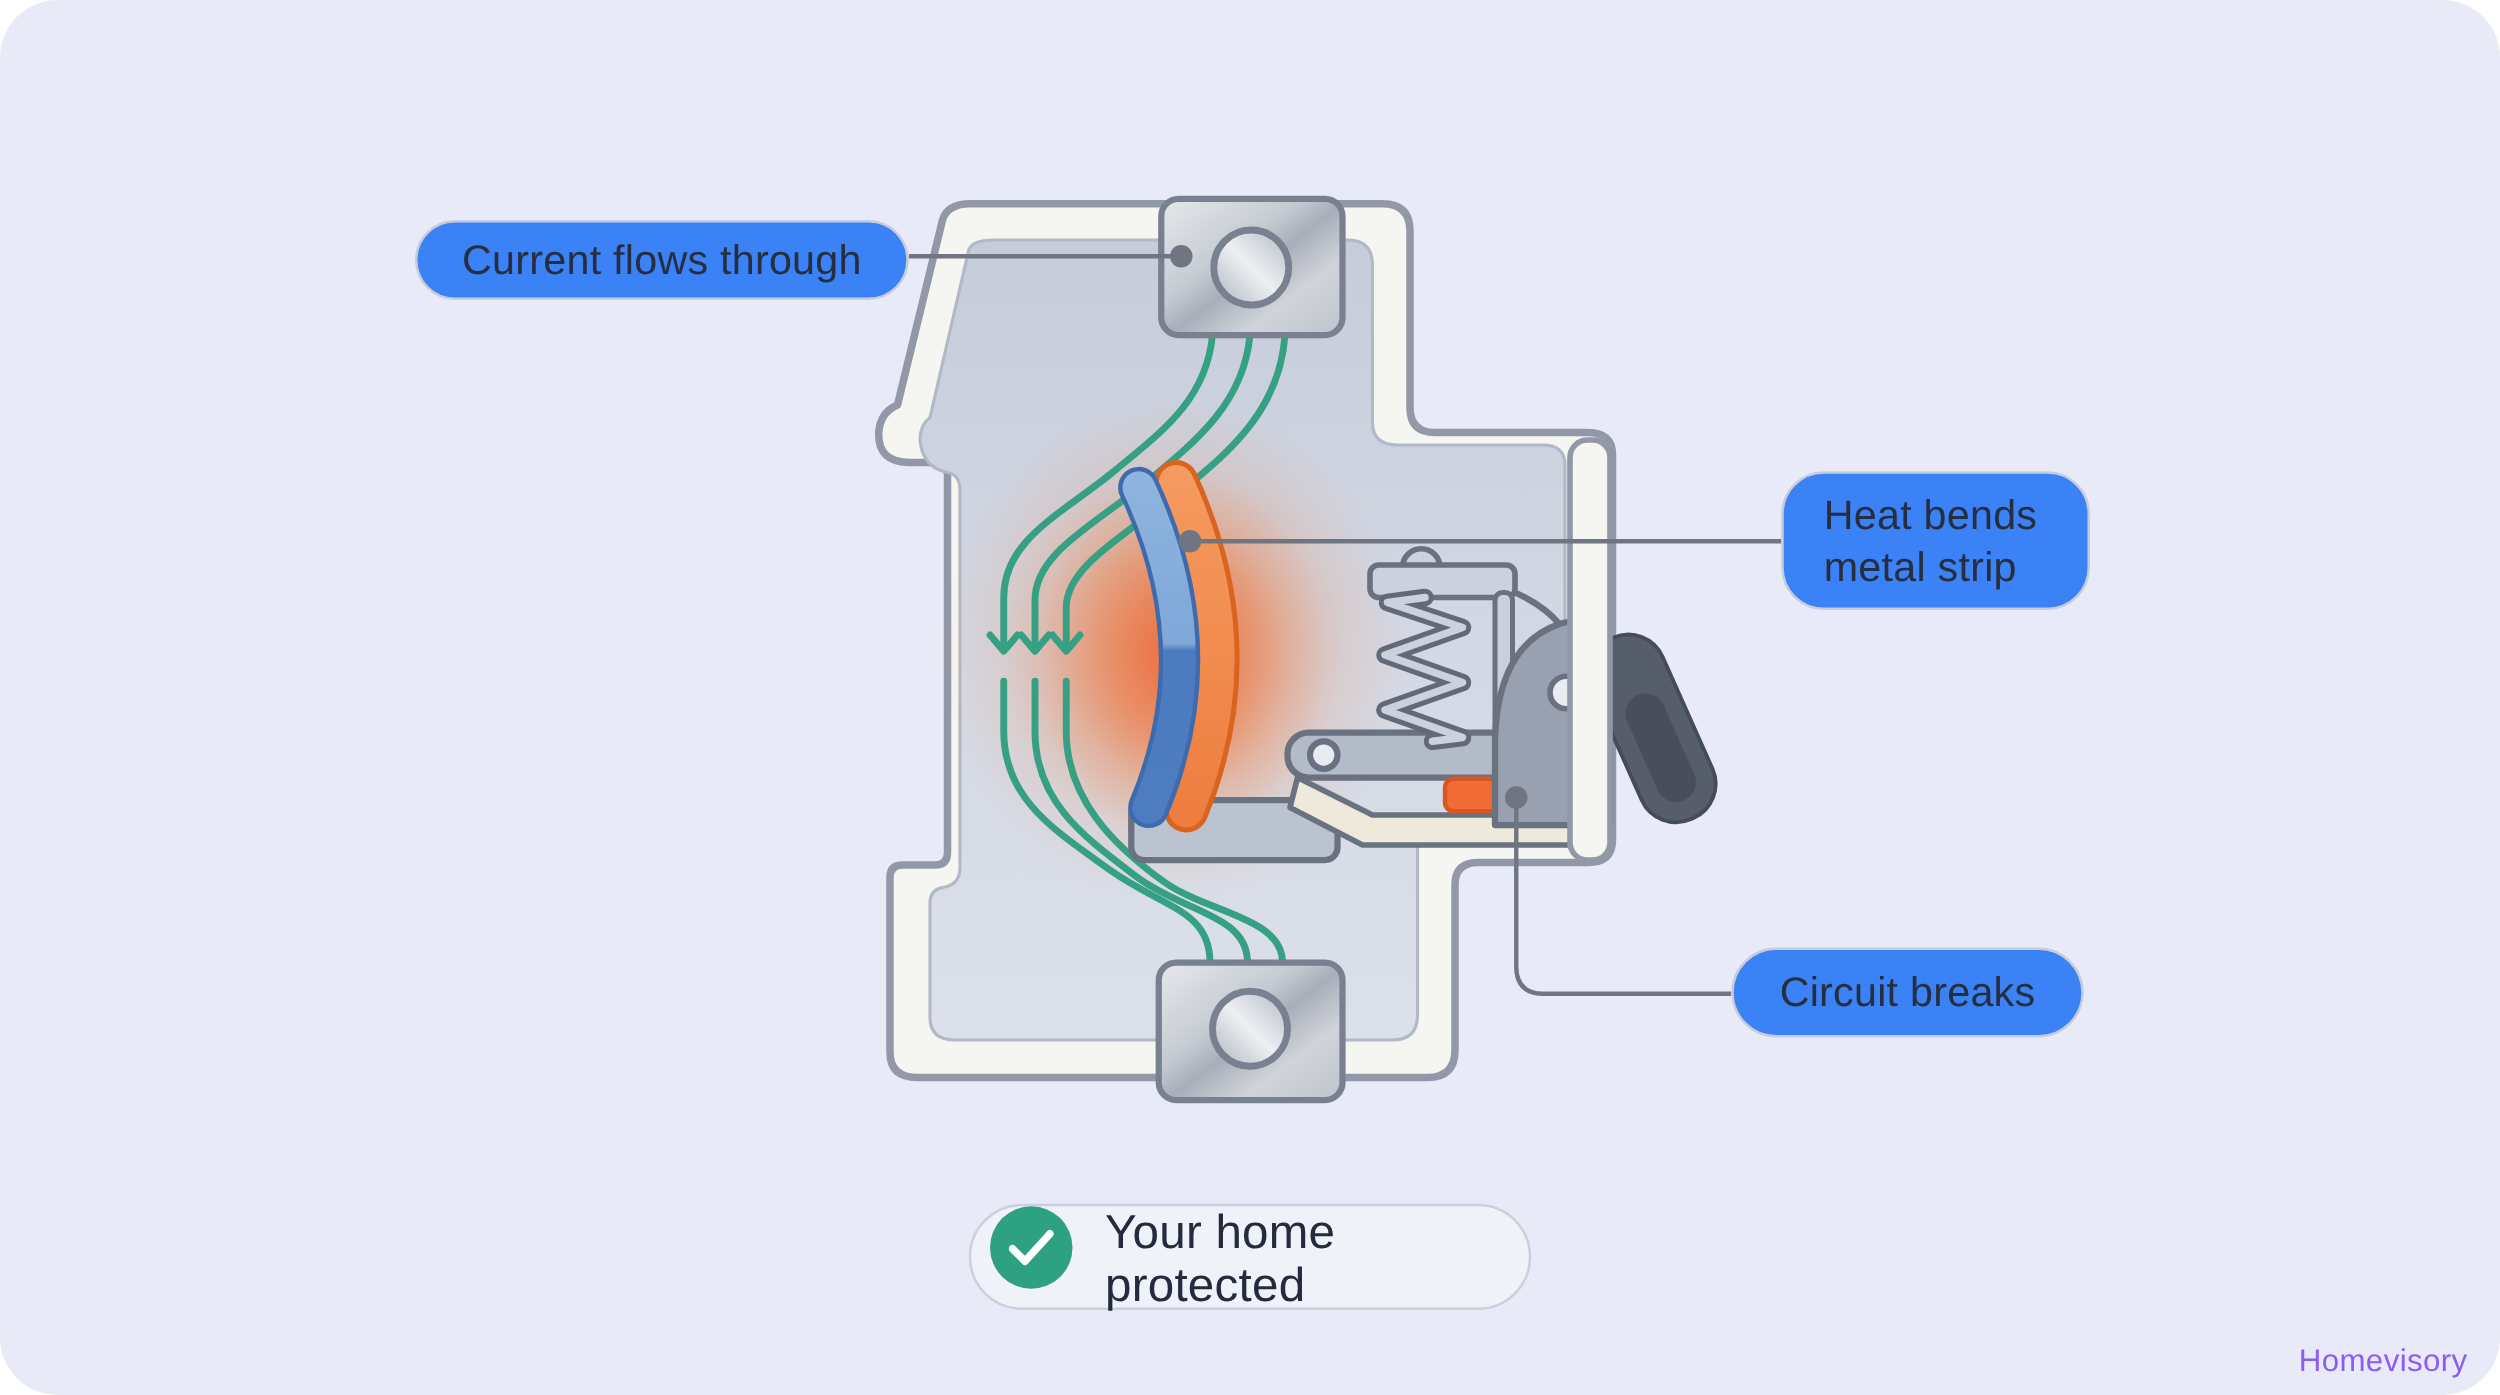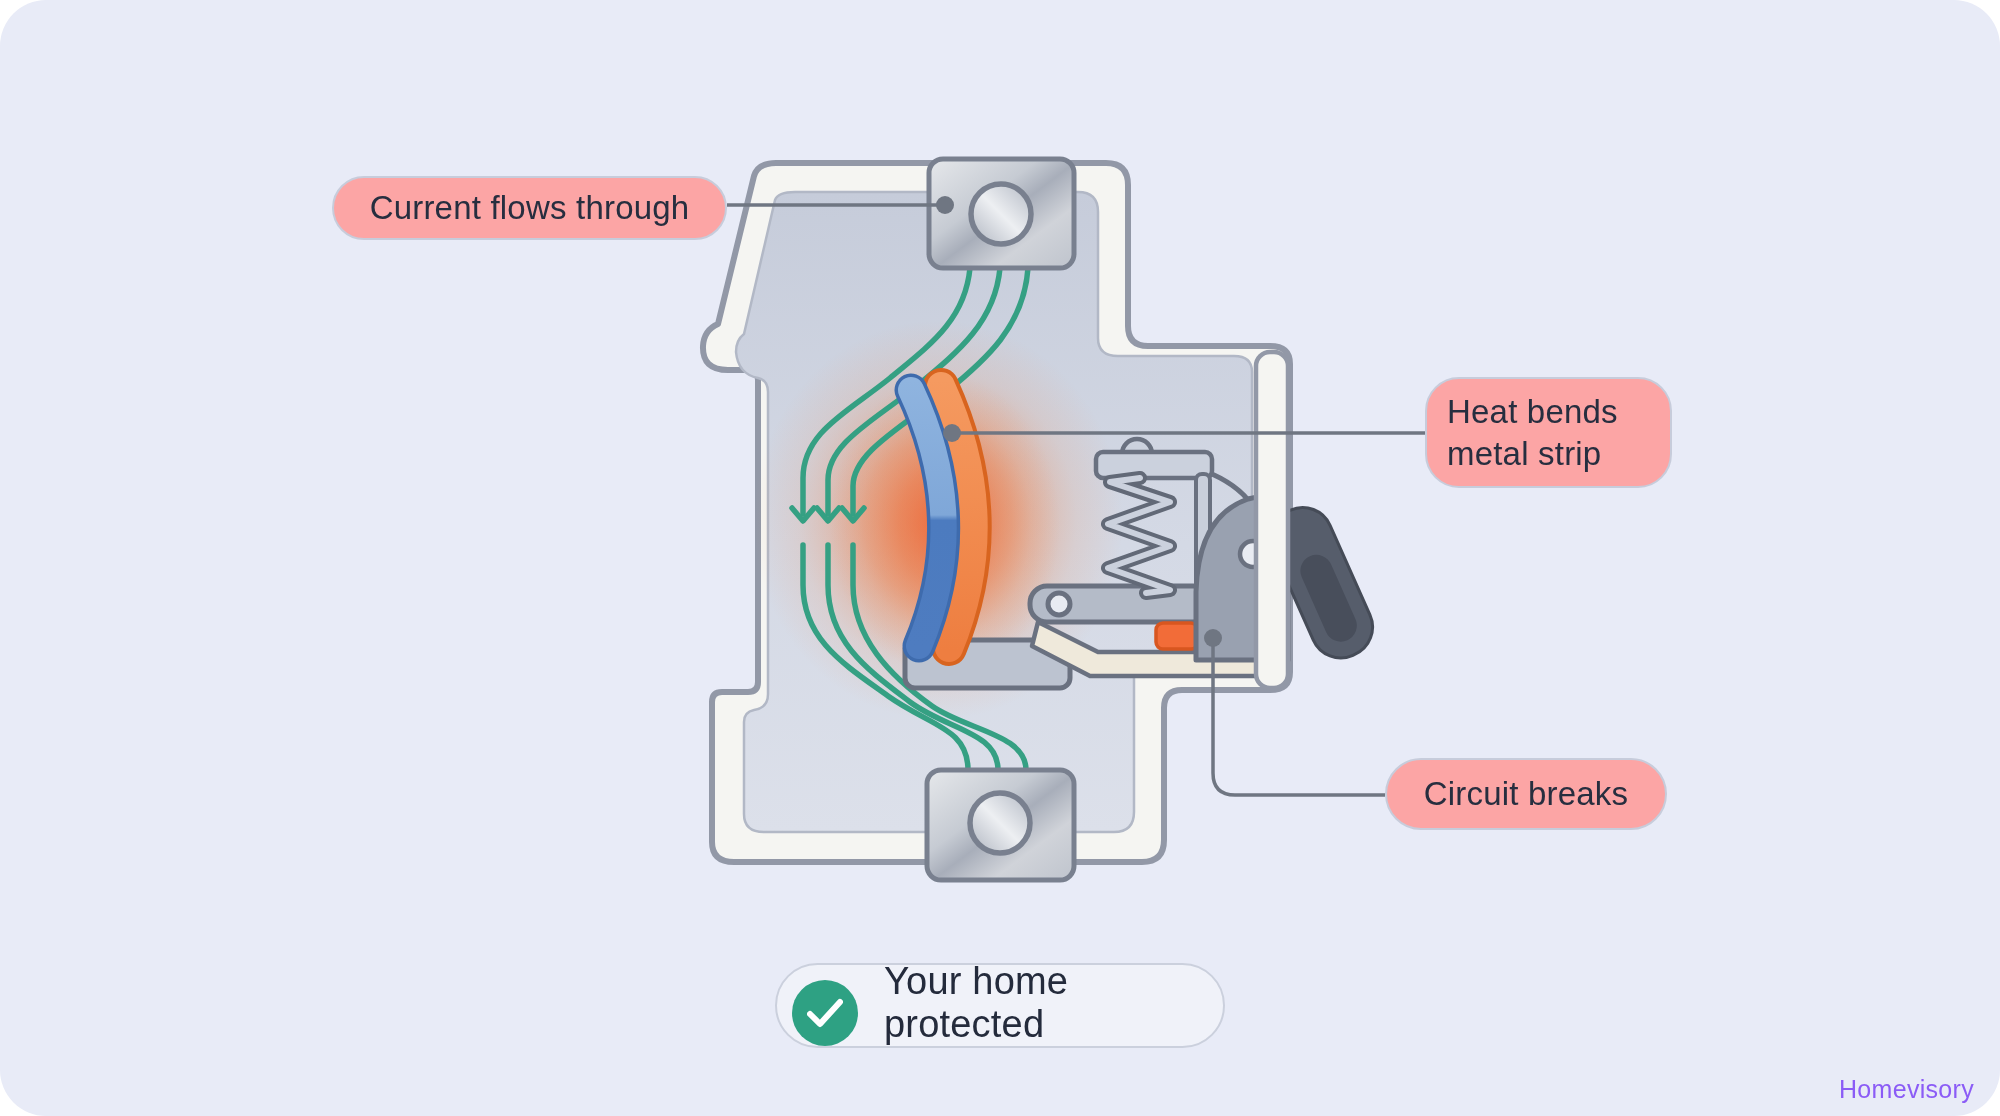--- a/index.html
+++ b/index.html
@@ -5,37 +5,37 @@
   html,body{margin:0;padding:0;background:#ffffff;width:2000px;height:1116px;overflow:hidden;}
   body{font-family:"Liberation Sans","DejaVu Sans",sans-serif;}
   .card{
     position:absolute;left:0;top:0;width:2000px;height:1116px;
     background:var(--card-bg,#E8EBF7);
     border-radius:46px;
   }
   .diagram-svg{position:absolute;left:0;top:0;width:2000px;height:1116px;}
   .callout{
     position:absolute;
-    background:#fca5a5;
+    background:#3b82f6;
     border:2px solid #C7CCDB;
     color:#272E3F;
     font-size:33px;
     display:flex;align-items:center;
     box-sizing:border-box;
     letter-spacing:.2px;
   }
   .callout.pill{border-radius:999px;justify-content:center;}
   .callout.rounded{border-radius:34px;}
   #callout-current{left:332px;top:176px;width:395px;height:64px;}
-  #callout-heat{left:1425px;top:377px;width:247px;height:111px;padding-left:20px;line-height:42px;}
+  #callout-heat{left:1425px;top:377px;width:247px;height:111px;padding-left:32px;line-height:42px;}
   #callout-break{left:1385px;top:758px;width:282px;height:72px;}
   .badge{
     position:absolute;left:775px;top:963px;width:450px;height:85px;
     background:#F0F2F9;border:2px solid #CBD0DD;border-radius:999px;
-    display:flex;align-items:flex-end;box-sizing:border-box;padding-left:15px;
+    display:flex;align-items:flex-start;box-sizing:border-box;padding-left:15px;
   }
   .badge .check-circle{
     width:66px;height:66px;border-radius:50%;
     background:var(--accent-green,#2EA183);
     display:flex;align-items:center;justify-content:center;
     flex:0 0 auto;
   }
   .badge .check-circle svg{display:block;}
   .badge .badge-text{
     margin-left:26px;font-size:38px;color:#242B3C;font-weight:500;letter-spacing:.2px;

